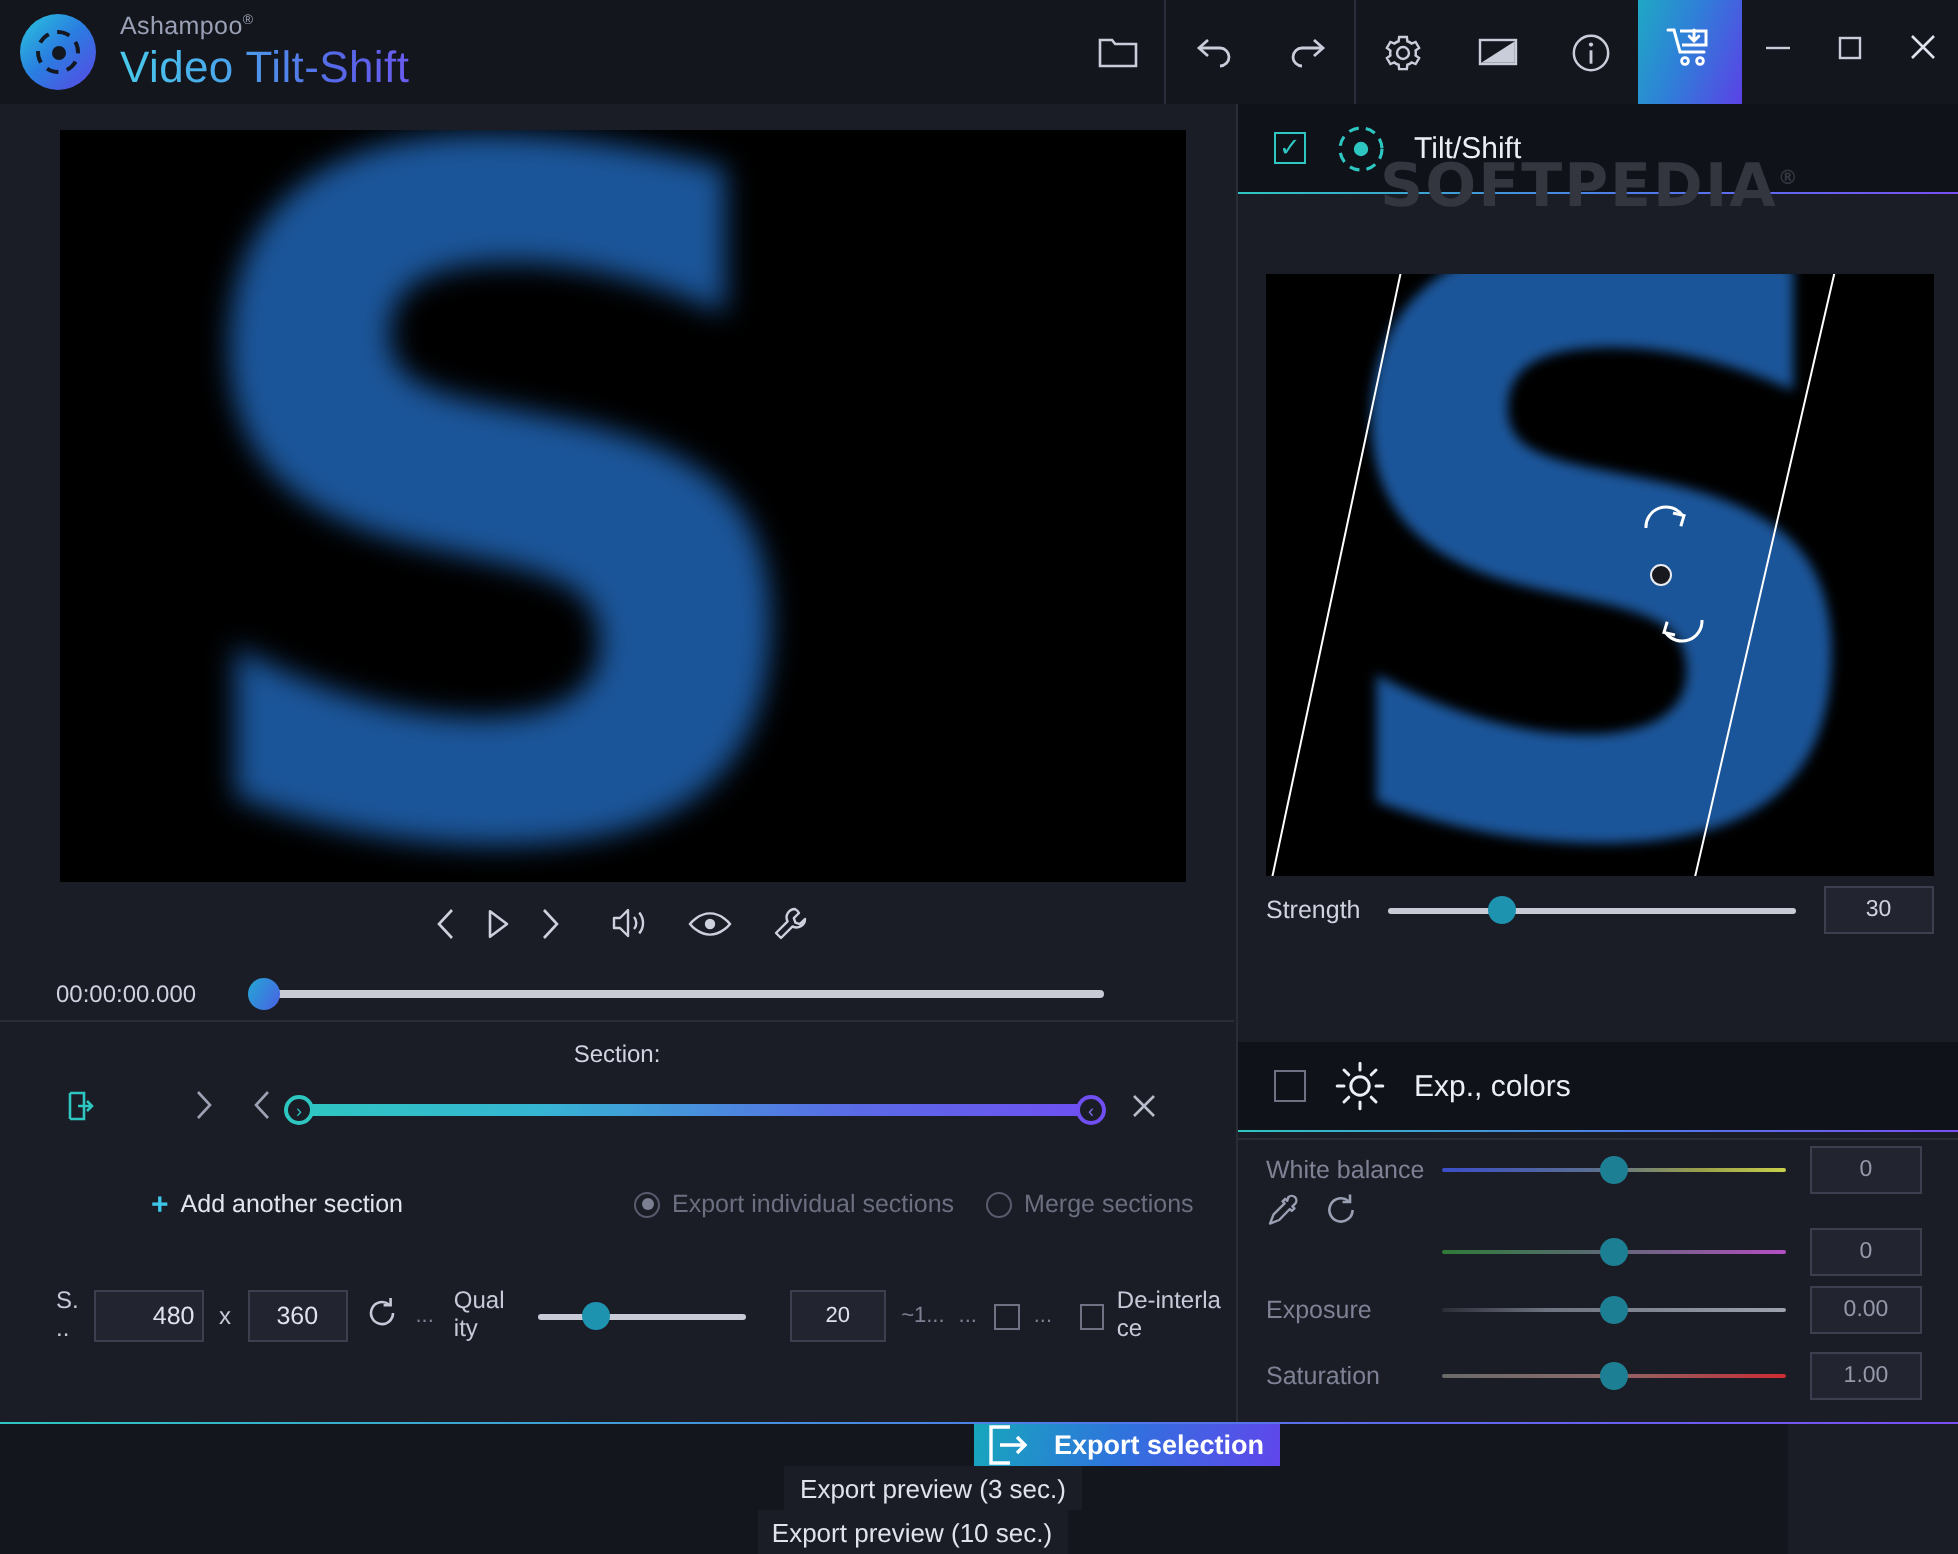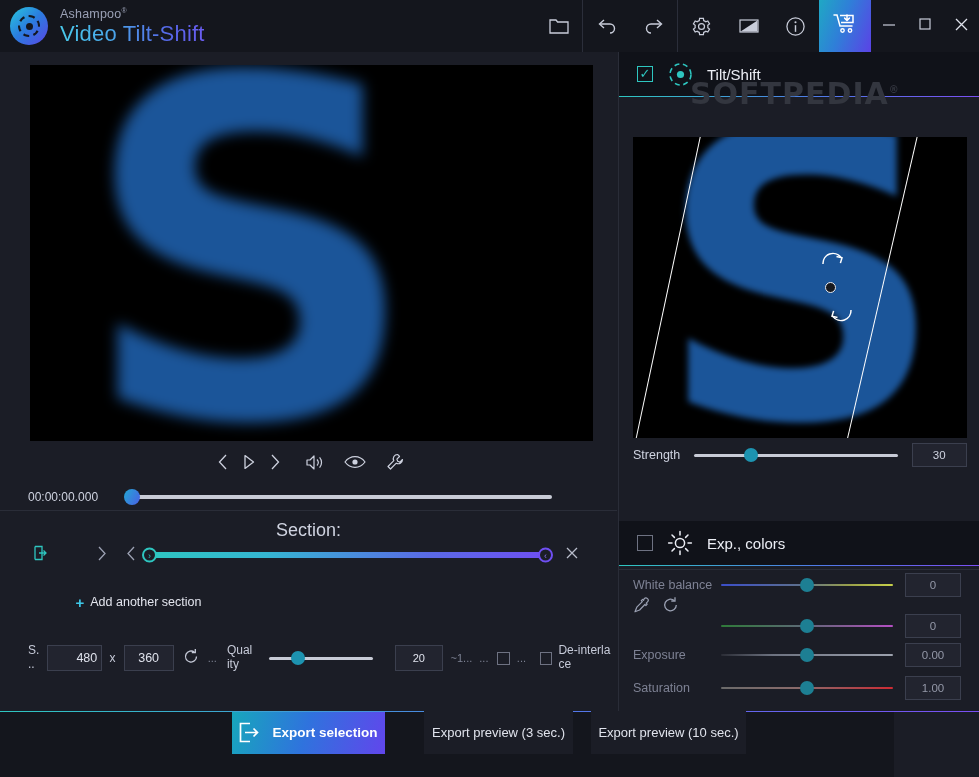--- a/index.html
+++ b/index.html
@@ -103,21 +103,21 @@
   .tl-knob {
     position: absolute; left: -8px; top: -6px; width: 16px; height: 16px; border-radius: 50%;
     background: linear-gradient(120deg,#23a8d4 0%, #4a5fe4 100%);
     cursor: grab;
   }
 
   .divider-h { position: absolute; left: 0; width: 617px; height: 1px; background: #2a2d38; }
 
   .section-label {
     position: absolute; left: 0; top: 468px; width: 617px; text-align: center;
-    font-size: 18px; color: #cfd3e0;
+    font-size: 12px; color: #cfd3e0;
   }
   .section-row {
     position: absolute; left: 0; top: 488px; width: 617px; height: 30px;
     display: flex; align-items: center;
   }
   .sec-ic { width: 30px; height: 28px; display: flex; align-items: center; justify-content: center; cursor: pointer; }
   .sec-bar-wrap { position: relative; flex: 1; height: 22px; display: flex; align-items: center; }
   .sec-bar {
     position: relative; width: 100%; height: 6px; border-radius: 3px;
     background: linear-gradient(90deg,#2ec6c0 0%, #35b6d2 30%, #5a6ae6 70%, #6f4ff2 100%);
@@ -235,21 +235,21 @@
     position: absolute; left: 272px; width: 56px; height: 24px; border: 1px solid #3b3f4e; background: #22242f;
     display: flex; align-items: center; justify-content: center; font-size: 11.5px; color: #9498a8;
     cursor: text;
   }
   .wb-tools { position: absolute; left: 633px; top: 596px; display: flex; align-items: center; gap: 12px; }
 
   
   .bottombar {
     position: absolute; left: 0; top: 711px; width: 894px; height: 66px;
     background: #14161d;
-    display: flex; 
+    display: flex; align-items: center; flex-direction: column;
   }
   .bb-topline { position: absolute; left: 0; top: 0; width: 979px; height: 1px; background: linear-gradient(90deg,#2ec6c0 0%, #4f7be8 55%, #7a4ff3 100%); }
   #export-selection-btn {
     margin-left: 232px; width: 153px; height: 43px;
     background: linear-gradient(105deg,#17a7bc 0%, #2f73dd 48%, #6146ec 100%);
     display: flex; align-items: center; justify-content: center;
     font-size: 13.5px; font-weight: bold; color: #fff; cursor: pointer;
   }
   #export-selection-btn .exp-ic { margin-right: 12px; display: flex; }
   .prev-btn { height: 43px; font-size: 13px; color: #e0e3ec; }
@@ -435,20 +435,30 @@
         <span><svg width="14" height="14" viewBox="0 0 14 14">
               <path d="M2 2l10 10M12 2L2 12" stroke="#b9bdcb" stroke-width="1.3"></path>
             </svg></span>
       </div>
     </div>
 
     <div class="addsec-row">
       <div class="btn-gradborder" id="add-section-btn">
         <span class="plus">+</span>
         <span>Add another section</span>
+      </div>
+      <div class="radio-group">
+        <div class="radio">
+          <span class="rb on"></span>
+          <span>Export individual sections</span>
+        </div>
+        <div class="radio">
+          <span class="rb"></span>
+          <span>Merge sections</span>
+        </div>
       </div>
     </div>
 
     <div class="settings-row">
       <div class="mini-label" style="margin-left:28px; width:16px;">
         <div>S.</div>
           <div>..</div>
       </div>
       <div class="num-box" style="width:56px; margin-left:4px;padding-left:25px;">480</div>
       <div style="margin:0 8px; color:#c6cad8;">x</div>

